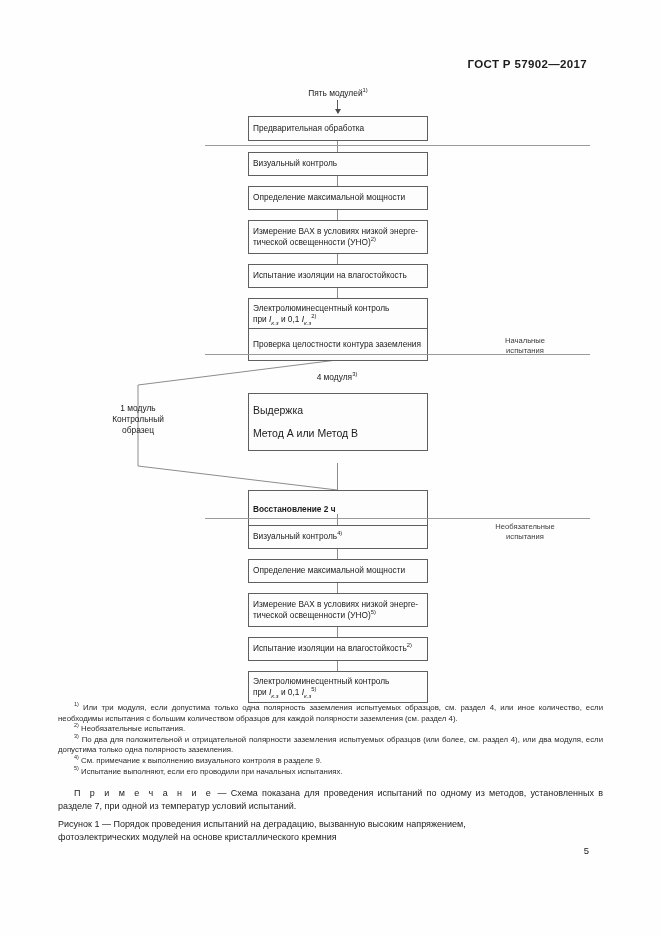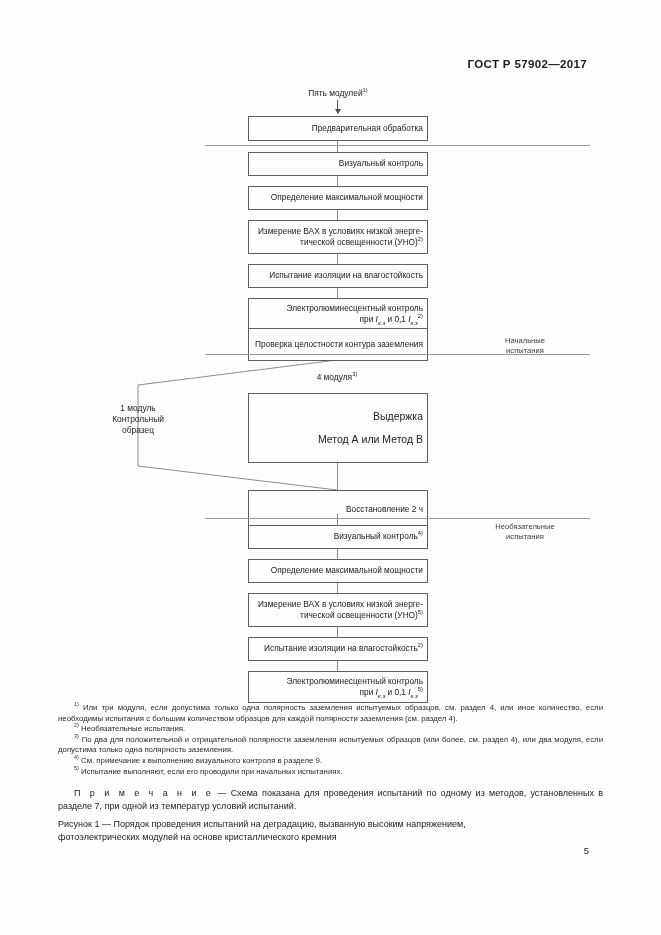--- a/index.html
+++ b/index.html
@@ -76,21 +76,21 @@
     left: 248px;
     width: 180px;
     box-sizing: border-box;
     border: 1px solid #5f5f5f;
     background: #fdfdfd;
     font-size: 8.3px;
     line-height: 11.5px;
     text-align: center;
     display: flex;
     flex-direction: column;
-    align-items: flex-end;
+    align-items: flex-start;
     justify-content: center;
     padding: 0 4px;
   }
   .node .ln { display: block; white-space: nowrap; }
 
   .connector {
     position: absolute;
     left: 337px;
     width: 1px;
     background: #8c8c8c;
@@ -250,27 +250,27 @@
 
     <div class="branch-label" style="left:287px;top:284px;width:100px;">
       <span>4  модуля</span><sup>3)</sup>
     </div>
     <div class="branch-label" style="left:88px;top:315px;width:100px;">
       <span>1 модуль</span><br>
       <span>Контрольный</span><br>
       <span>образец</span>
     </div>
 
-    <div class="node big" style="top:305px;height:70px;">
+    <div class="node big" style="top:305px;height:58px;">
       <span class="ln">Выдержка</span>
       <span class="ln">Метод А или Метод В</span>
     </div>
     <div class="connector" style="top:375px;height:27px;"></div>
 
-    <div class="node" style="top:402px;height:40px;">
+    <div class="node" style="top:402px;height:40px;font-weight:bold;">
       <span class="ln">Восстановление 2 ч</span>
     </div>
     <div class="connector" style="top:426px;height:11px;"></div>
 
     <div class="divider" style="top:430px;"></div>
     <div class="phase-label" style="left:470px;top:434px;">
       <span>Необязательные</span><br>
       <span>испытания</span>
     </div>
 

